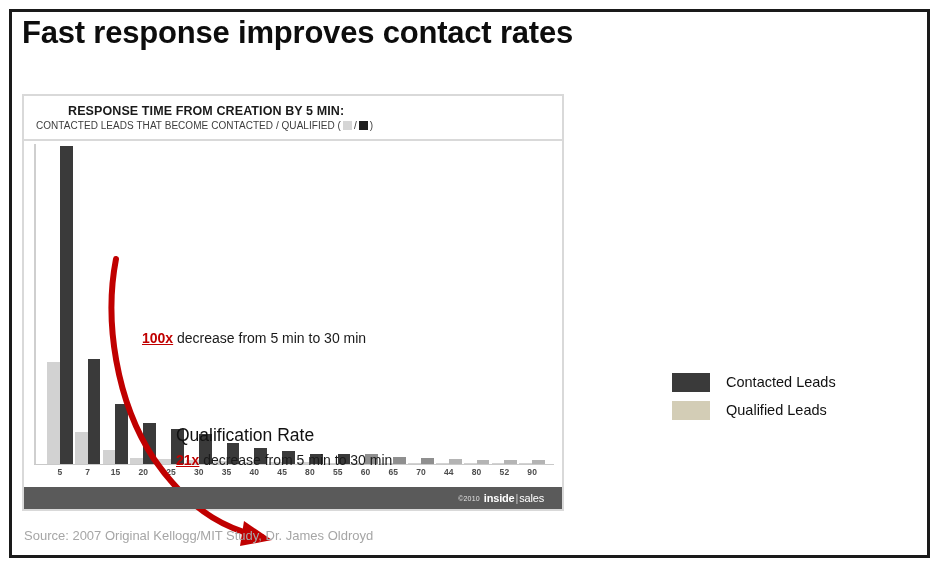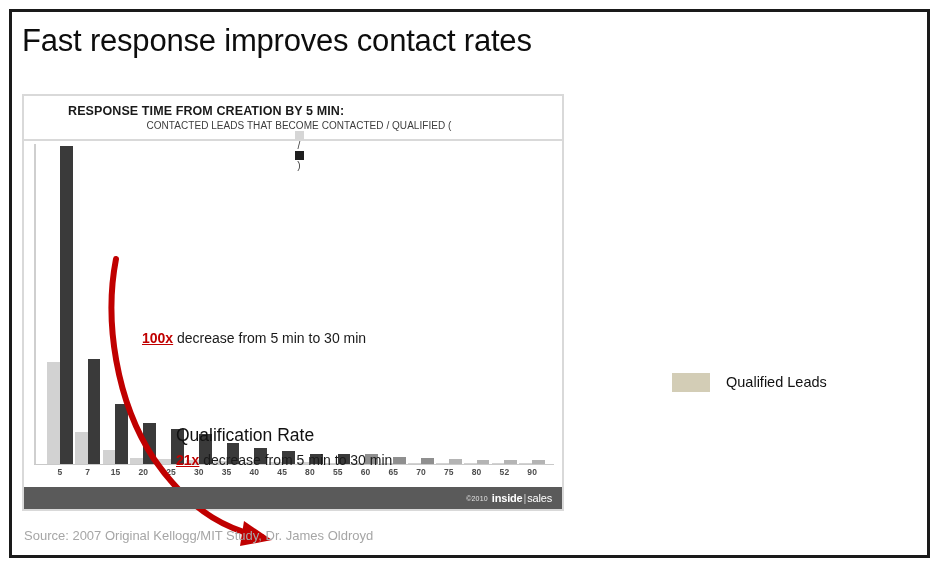--- a/index.html
+++ b/index.html
@@ -21,24 +21,24 @@
     left: 9px; top: 9px;
     width: 921px; height: 549px;
     border: 3px solid #1a1a1a;
     box-sizing: border-box;
     background: #ffffff;
   }
 
   
   #title {
     position: absolute;
-    left: 22px; top: 18px;
+    left: 22px; top: 10px;
     width: 780px; height: 46px;
     font-size: 31px;
-    font-weight: normal;
+    font-weight: bold;
     color: #0d0d0d;
     letter-spacing: -0.2px;
     line-height: 46px;
     white-space: nowrap;
   }
 
   
   #chart-card {
     position: absolute;
     left: 22px; top: 94px;
@@ -64,21 +64,20 @@
     padding-left: 32px;
   }
   #chart-sub {
     margin-top: 2px;
     font-size: 10px;
     color: #3d3d3d;
     letter-spacing: 0.05px;
     white-space: nowrap;
     display: flex;
     align-items: center;
-    flex-direction: column;
   }
   .sw-inline {
     display: inline-block;
     width: 9px; height: 9px;
     margin: 0 2px;
     vertical-align: -1px;
   }
   .sw-light { background: #d6d6d6; }
   .sw-dark  { background: #1f1f1f; }
 
@@ -144,21 +143,21 @@
 
   
   #chart-footer {
     position: absolute;
     left: 0; bottom: 0;
     width: 100%; height: 22px;
     background: #5a5a5a;
     display: flex;
     align-items: center;
     justify-content: flex-end;
-    padding-right: 10px;
+    padding-right: 18px;
     box-sizing: border-box;
   }
   #wm-copy {
     font-size: 7px;
     color: #e2e2e2;
     margin-right: 4px;
     letter-spacing: 0.2px;
   }
   #wm-inside {
     font-size: 11px;
@@ -350,21 +349,21 @@
         <div class="xlab">25</div>
         <div class="xlab">30</div>
         <div class="xlab">35</div>
         <div class="xlab">40</div>
         <div class="xlab">45</div>
         <div class="xlab">80</div>
         <div class="xlab">55</div>
         <div class="xlab">60</div>
         <div class="xlab">65</div>
         <div class="xlab">70</div>
-        <div class="xlab">75</div>
+        <div class="xlab">44</div>
         <div class="xlab">80</div>
         <div class="xlab">52</div>
         <div class="xlab">90</div>
       </div>
 
     <svg id="arrow-svg" viewBox="0 0 200 300" fill="none">
       <path d="M 22 8 C 10 70, 22 150, 60 208 C 100 266, 140 280, 168 286" stroke="#c00000" stroke-width="6" fill="none" stroke-linecap="round"></path>
       <path d="M 150 270 L 178 289 L 146 295 Z" fill="#c00000"></path>
     </svg>
 
@@ -385,19 +384,23 @@
       <span id="wm-copy">©2010</span>
       <span id="wm-inside">inside</span>
       <span id="wm-bar">|</span>
       <span id="wm-sales">sales</span>
     </div>
   </div>
 
 
   <div id="legend">
       <div class="legend-row">
+        <div class="legend-sw" style="background: rgb(58, 58, 58);"></div>
+        <div class="legend-label">Contacted Leads</div>
+      </div>
+      <div class="legend-row">
         <div class="legend-sw" style="background: rgb(211, 205, 182);"></div>
         <div class="legend-label">Qualified Leads</div>
       </div>
     </div>
 
   <div id="source">Source: 2007 Original Kellogg/MIT Study, Dr. James Oldroyd</div>
 </div>
 
 </body></html>

